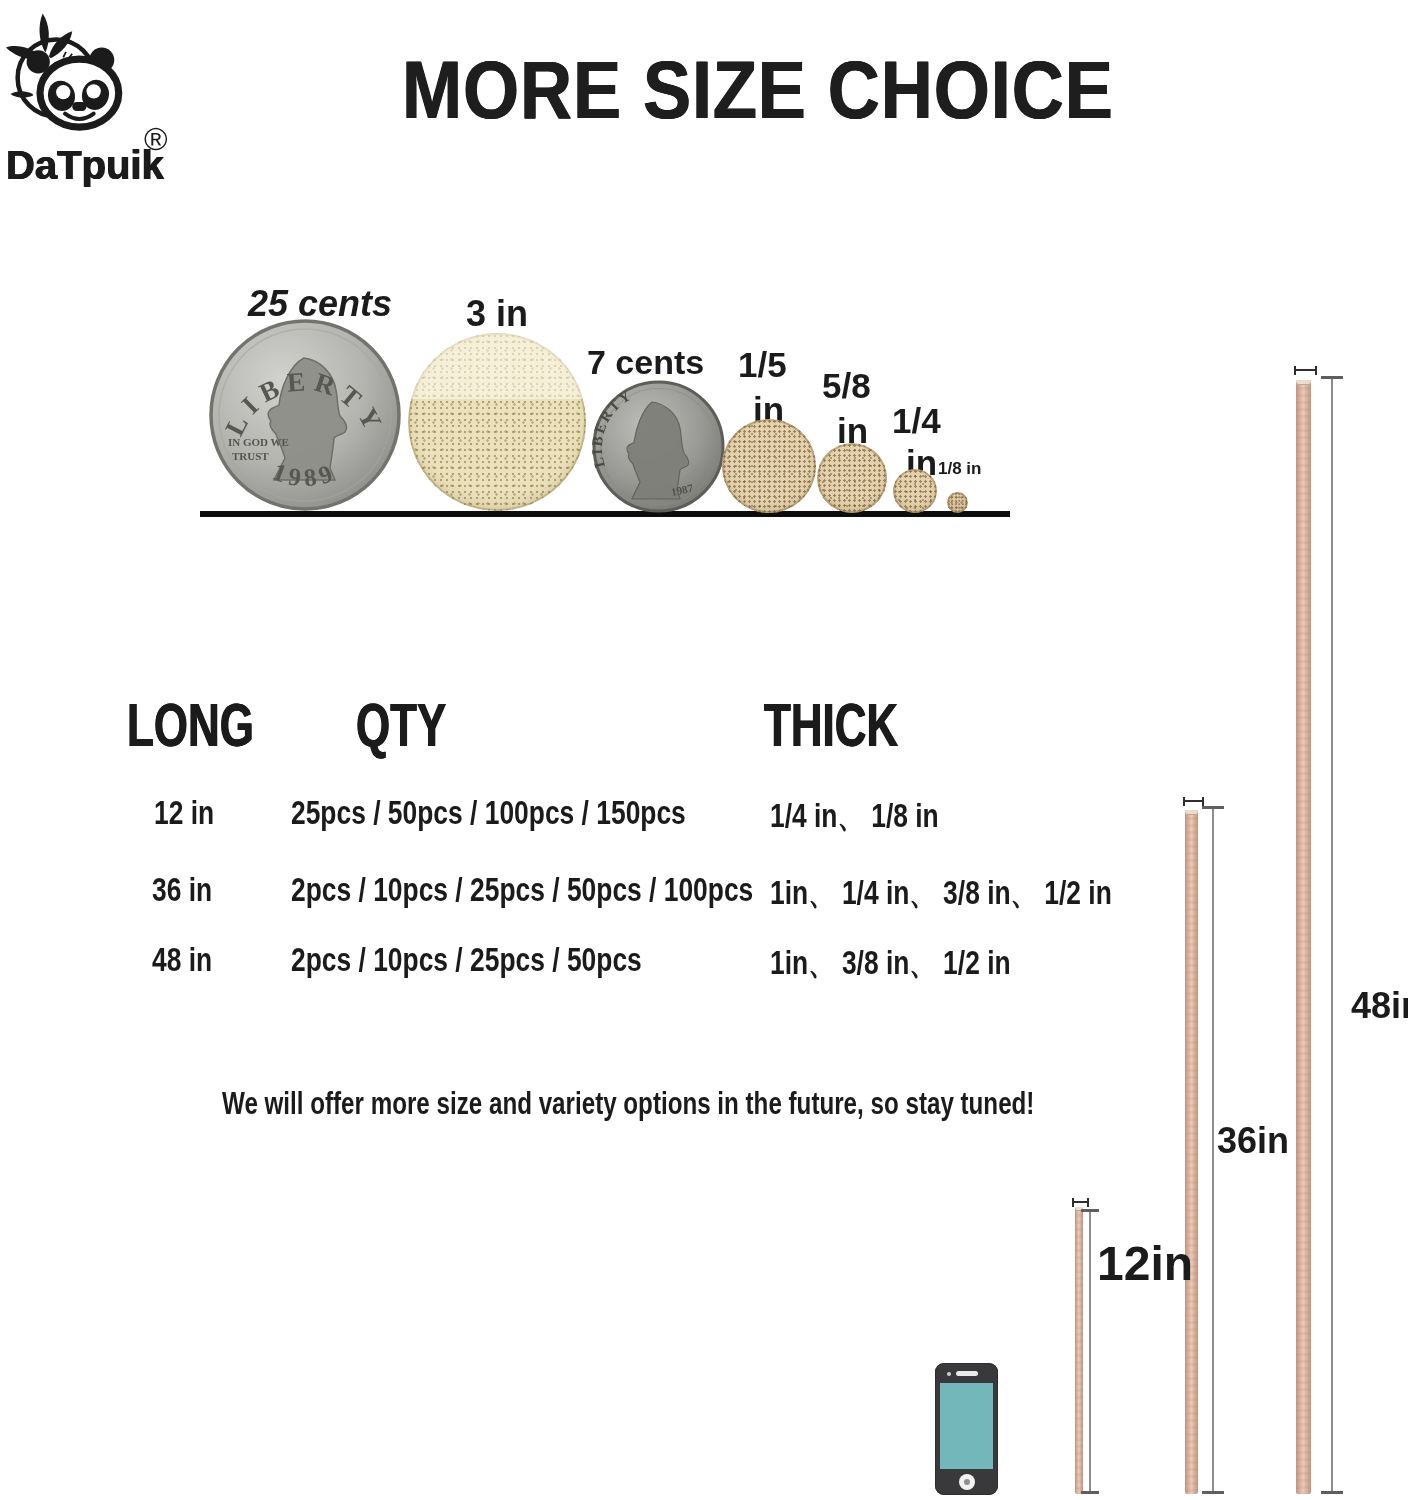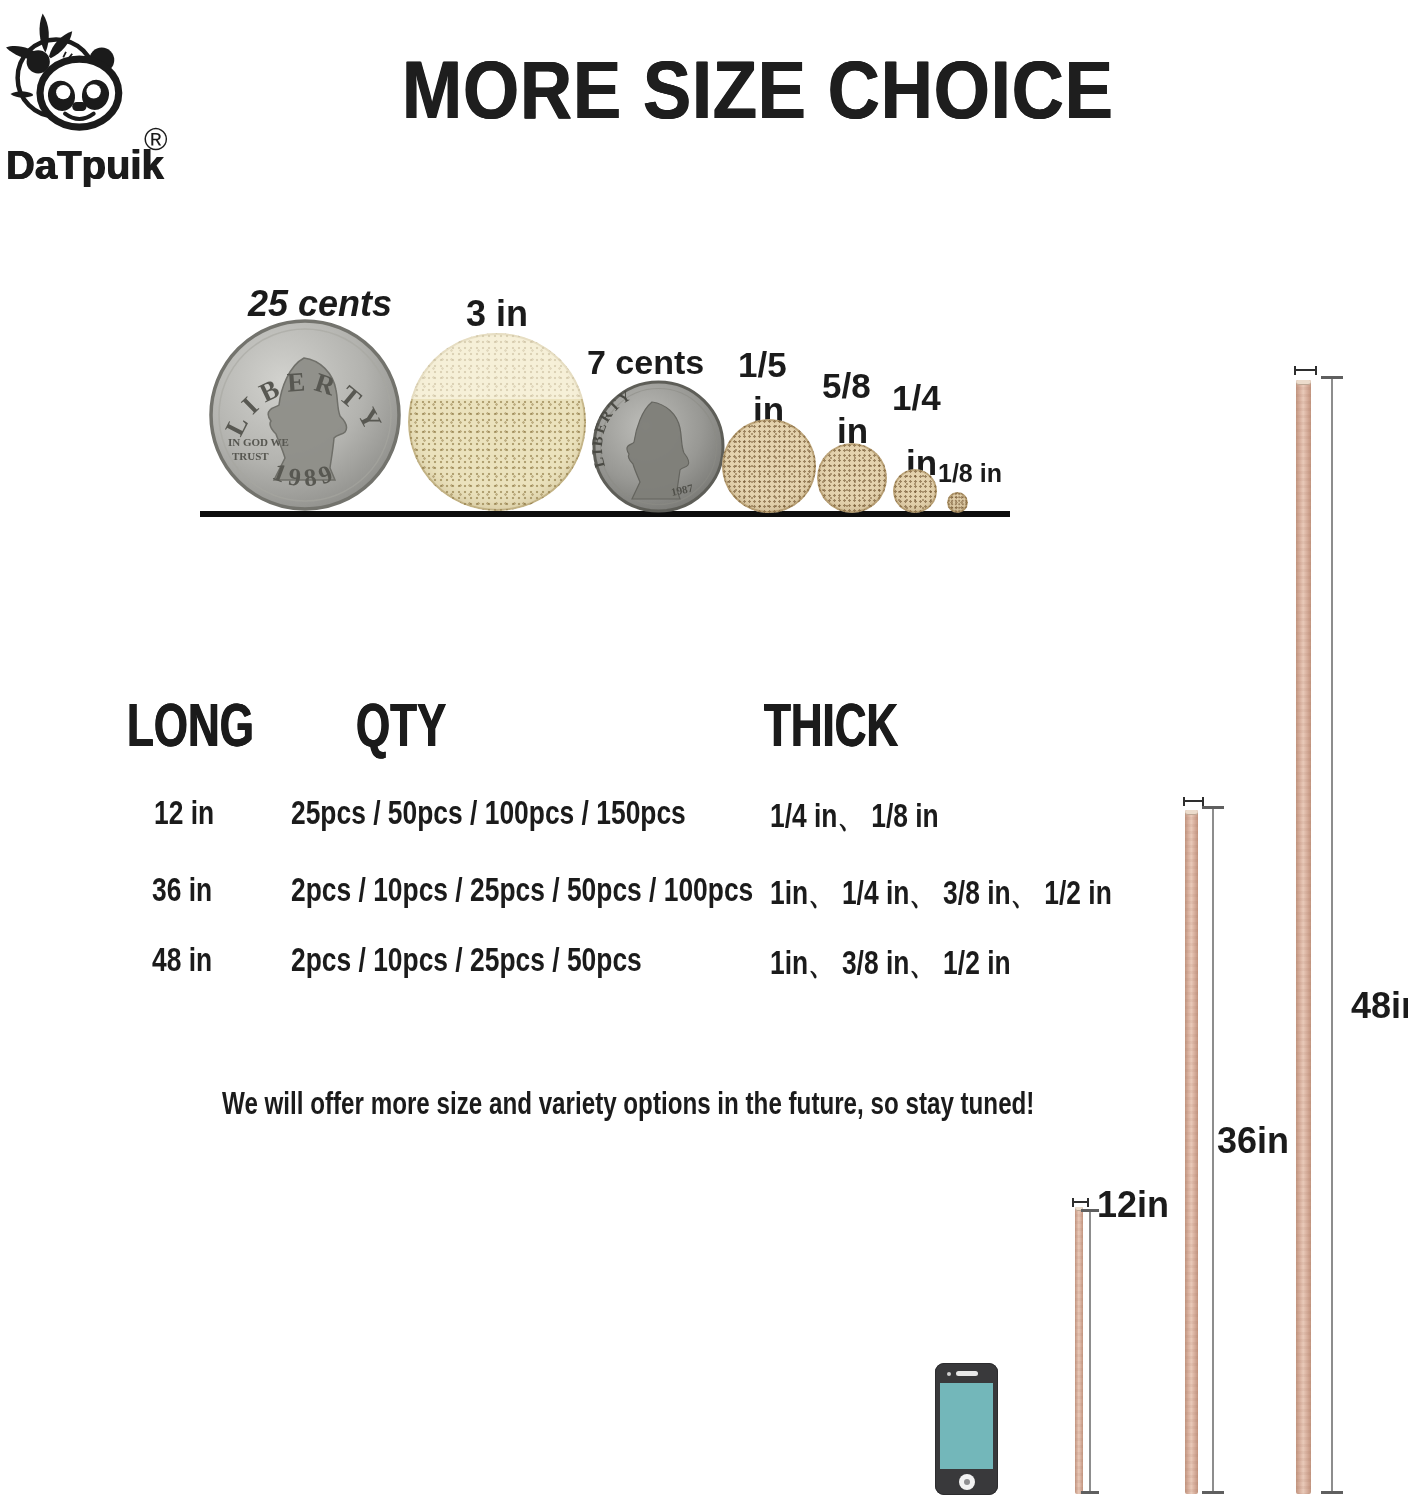--- a/index.html
+++ b/index.html
@@ -130,25 +130,25 @@
   </svg>
 
   <div class="abs nw b" style="left:738px;top:345px;font-size:35px;">1/5</div>
   <div class="abs nw b" style="left:753px;top:390px;font-size:35px;">in</div>
   <div class="abs disc disc-tan" style="left:722px;top:419px;width:94px;height:94px;"></div>
 
   <div class="abs nw b" style="left:822px;top:366px;font-size:35px;">5/8</div>
   <div class="abs nw b" style="left:837px;top:411px;font-size:35px;">in</div>
   <div class="abs disc disc-tan" style="left:817px;top:443px;width:70px;height:70px;"></div>
 
-  <div class="abs nw b" style="left:892px;top:378px;font-size:35px;">1/4</div>
+  <div class="abs nw b" style="left:892px;top:401px;font-size:35px;">1/4</div>
   <div class="abs nw b" style="left:906px;top:443px;font-size:35px;">in</div>
   <div class="abs disc disc-tan" style="left:893px;top:469px;width:44px;height:44px;"></div>
 
-  <div class="abs nw b" style="left:938px;top:459px;font-size:25px;">1/8 in</div>
+  <div class="abs nw b" style="left:938px;top:459px;font-size:17px;">1/8 in</div>
   <div class="abs disc disc-tan" style="left:947px;top:492px;width:21px;height:21px;background-size:3.5px 3.5px,5px 5px;"></div>
 
   <div>
     <div class="abs heavy cx" style="left:127px;top:690px;font-size:61px;transform:scaleX(0.72);">LONG</div>
     <div class="abs heavy cx" style="left:356px;top:690px;font-size:61px;transform:scaleX(0.72);">QTY</div>
     <div class="abs heavy cx" style="left:764px;top:690px;font-size:61px;transform:scaleX(0.72);">THICK</div>
 
     <div>
       <div class="abs b cx" style="left:154px;top:794px;font-size:33px;transform:scaleX(0.8);">12 in</div>
       <div class="abs b cx" style="left:291px;top:794px;font-size:33px;transform:scaleX(0.8);">25pcs / 50pcs / 100pcs / 150pcs</div>
@@ -200,21 +200,21 @@
     <div class="abs dim-bracket" style="left:1072px;top:1198px;width:13px;">
         <div class="dim-bracket-line"></div>
       </div>
     <div class="abs rod" style="left:1075px;top:1207px;width:8px;height:287px;">
         <div class="rod-cap" style="height:4px;"></div>
       </div>
     <div class="abs measure" style="left:1089px;top:1209px;height:285px;">
       <div class="mcap mcap-top" style="left:-8px;width:18px;"></div>
       <div class="mcap mcap-bot" style="left:-8px;width:18px;"></div>
     </div>
-    <div class="abs nw b" style="left:1097px;top:1184px;font-size:36px;">12in</div>
+    <div class="abs nw b" style="left:1097px;top:1236px;font-size:48px;">12in</div>
   </div>
 
   <div class="abs phone" style="left:935px;top:1363px;width:63px;height:132px;">
     <div class="phone-camera"></div>
     <div class="phone-speaker"></div>
     <div class="phone-screen"></div>
     <div class="phone-home">
       <div class="phone-home-dot"></div>
     </div>
   </div>

